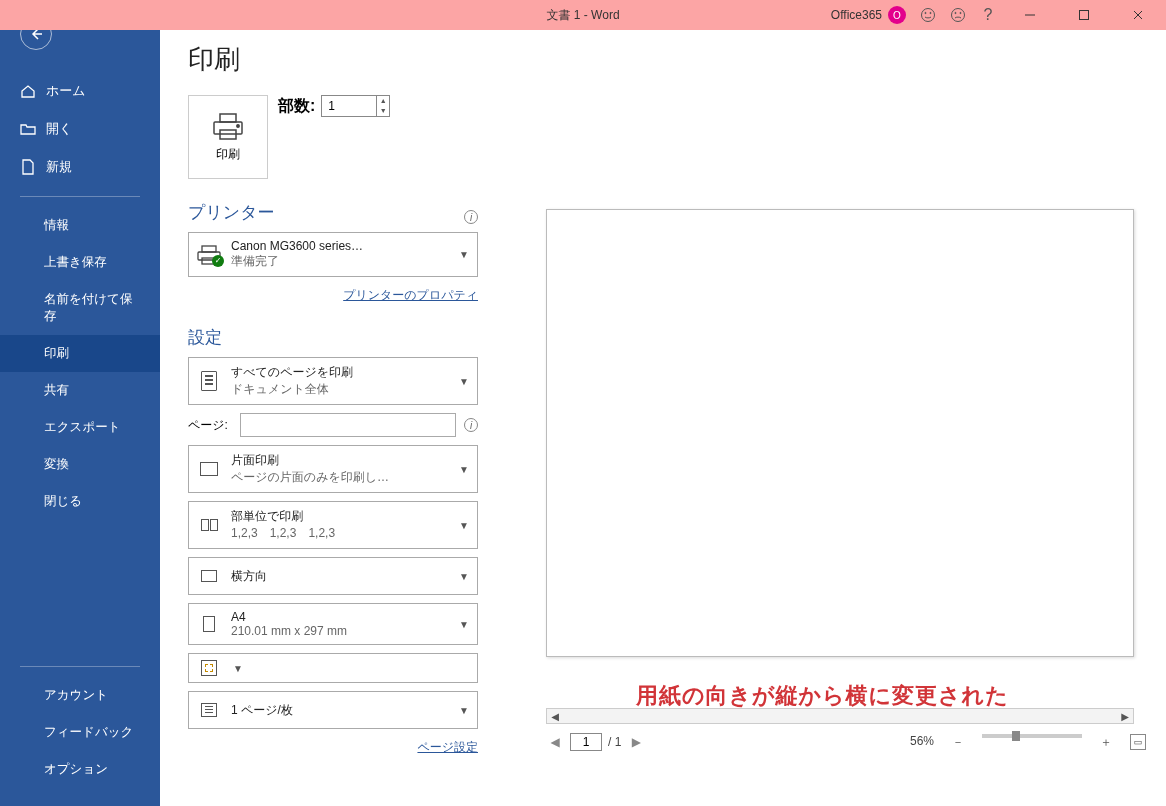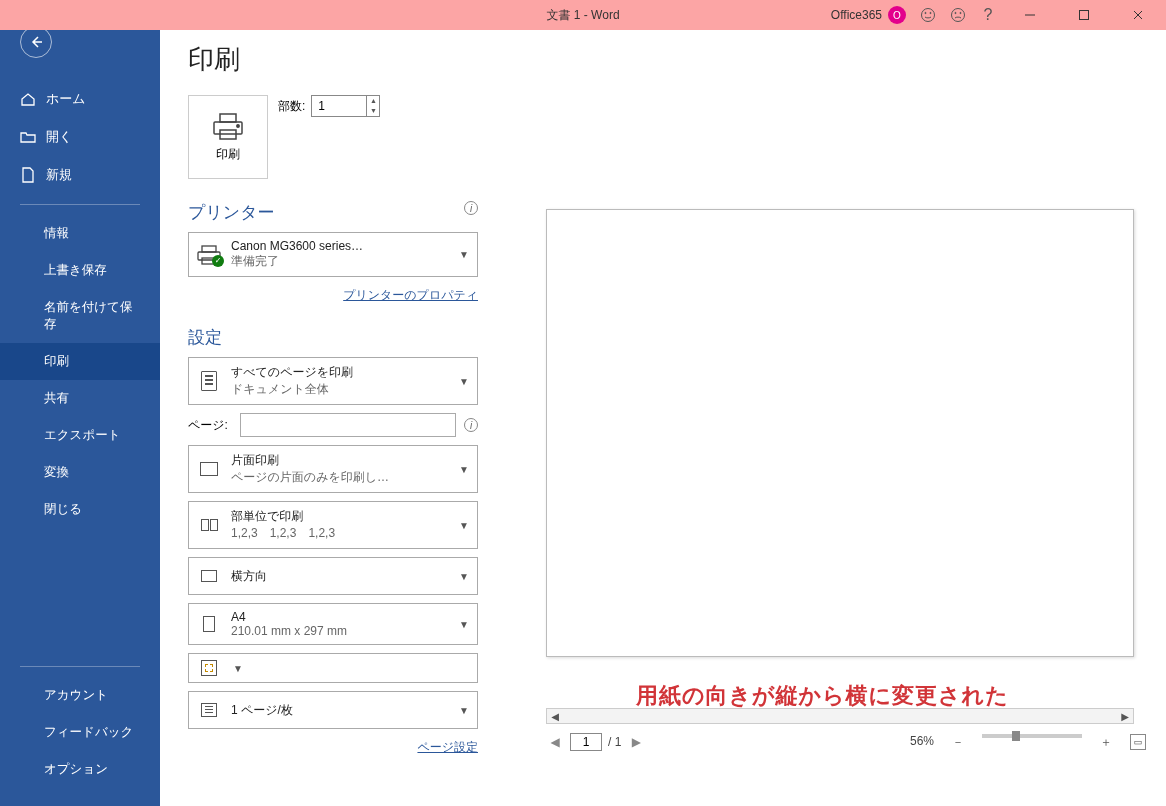--- a/index.html
+++ b/index.html
@@ -9,46 +9,46 @@
 .titlebar { height: 30px; display: flex; align-items: center; background: #fca5a5; position: relative; border-bottom: 0; }
 .titlebar-title { position: absolute; left: 50%; transform: translateX(-50%); font-size: 12px; color: #333; }
 .titlebar-right { position: absolute; right: 8px; display: flex; align-items: center; gap: 14px; }
 .titlebar-user { display: flex; align-items: center; gap: 6px; font-size: 12px; color: #333; }
 .avatar { width: 18px; height: 18px; border-radius: 50%; background: #e3008c; color: #fff; font-size: 10px; display: flex; align-items: center; justify-content: center; }
 .tb-icon { width: 16px; height: 16px; display: flex; align-items: center; justify-content: center; color: #555; }
 .wc { width: 40px; height: 28px; display: flex; align-items: center; justify-content: center; color: #333; }
 .titlebar-deco { position: absolute; left: 160px; right: 0; top: 0; height: 60px; pointer-events: none; z-index: -1; }
 
 
-.sidebar { position: absolute; left: 0; top: 0; width: 160px; height: 806px; background: #2b579a; color: #fff; padding-top: 26px; }
+.sidebar { position: absolute; left: 0; top: 0; width: 160px; height: 806px; background: #2b579a; color: #fff; padding-top: 18px; }
 .back-btn { width: 32px; height: 32px; border: 1px solid rgba(255,255,255,.6); border-radius: 50%; margin-left: 20px; display: flex; align-items: center; justify-content: center; color: #fff; margin-bottom: 22px; }
 .nav-item, .sub-item { display: flex; align-items: center; padding: 10px 20px; font-size: 13px; gap: 10px; cursor: pointer; }
 .sub-item { padding-left: 44px; font-size: 12.5px; }
 .sub-item.active { background: #19478a; }
 .sidebar-sep { border-top: 1px solid rgba(255,255,255,.3); margin: 10px 20px; }
 .bottom-group { position: absolute; bottom: 18px; left: 0; right: 0; }
 .nav-icon { width: 16px; height: 16px; display: flex; align-items: center; justify-content: center; }
 
 
 .main { position: absolute; left: 160px; top: 0; right: 0; bottom: 0; background: #fff; }
 .page-title { font-size: 26px; margin: 42px 0 18px 28px; color: #222; }
 .content-row { display: flex; }
 
 
 .opts { width: 290px; margin-left: 28px; }
 .print-box { display: inline-flex; flex-direction: column; align-items: center; justify-content: center; width: 80px; height: 84px; border: 1px solid #ccc; gap: 4px; cursor: pointer; }
 .print-box .lbl { font-size: 12px; }
 .copies-row { display: inline-flex; align-items: center; gap: 6px; vertical-align: top; margin-left: 10px; }
-.copies-row .lbl { font-size: 12px; }
+.copies-row .lbl { font-size: 16px; font-weight: bold; }
 .spinner { display: flex; border: 1px solid #888; height: 22px; }
 .spinner input { width: 54px; border: none; padding: 0 6px; font-size: 12px; outline: none; }
 .spinner .arrows { display: flex; flex-direction: column; border-left: 1px solid #888; }
 .spinner .arrows span { font-size: 7px; line-height: 10px; width: 12px; text-align: center; cursor: pointer; color: #555; }
 
-.section-head { display: flex; align-items: flex-start; justify-content: space-between; color: #2b579a; font-size: 17px; margin: 22px 0 8px; }
+.section-head { display: flex; align-items: flex-end; justify-content: space-between; color: #2b579a; font-size: 17px; margin: 22px 0 8px; }
 .info-i { width: 14px; height: 14px; border: 1px solid #888; border-radius: 50%; font-size: 10px; display: flex; align-items: center; justify-content: center; color: #666; font-style: italic; }
 
 .dd { border: 1px solid #aaa; display: flex; align-items: center; padding: 6px 6px; gap: 8px; margin-bottom: 8px; cursor: pointer; background: #fff; position: relative; }
 .dd .icon { width: 28px; display: flex; align-items: center; justify-content: center; color: #444; }
 .dd .texts { flex: 1; overflow: hidden; }
 .dd .texts .t1 { font-size: 12px; color: #222; white-space: nowrap; overflow: hidden; text-overflow: ellipsis; }
 .dd .texts .t2 { font-size: 12px; color: #666; white-space: nowrap; overflow: hidden; text-overflow: ellipsis; }
 .dd .caret { font-size: 10px; color: #555; padding: 0 2px; }
 .dd.single .texts .t1 { line-height: 24px; }
 .link-r { text-align: right; margin-bottom: 6px; }

